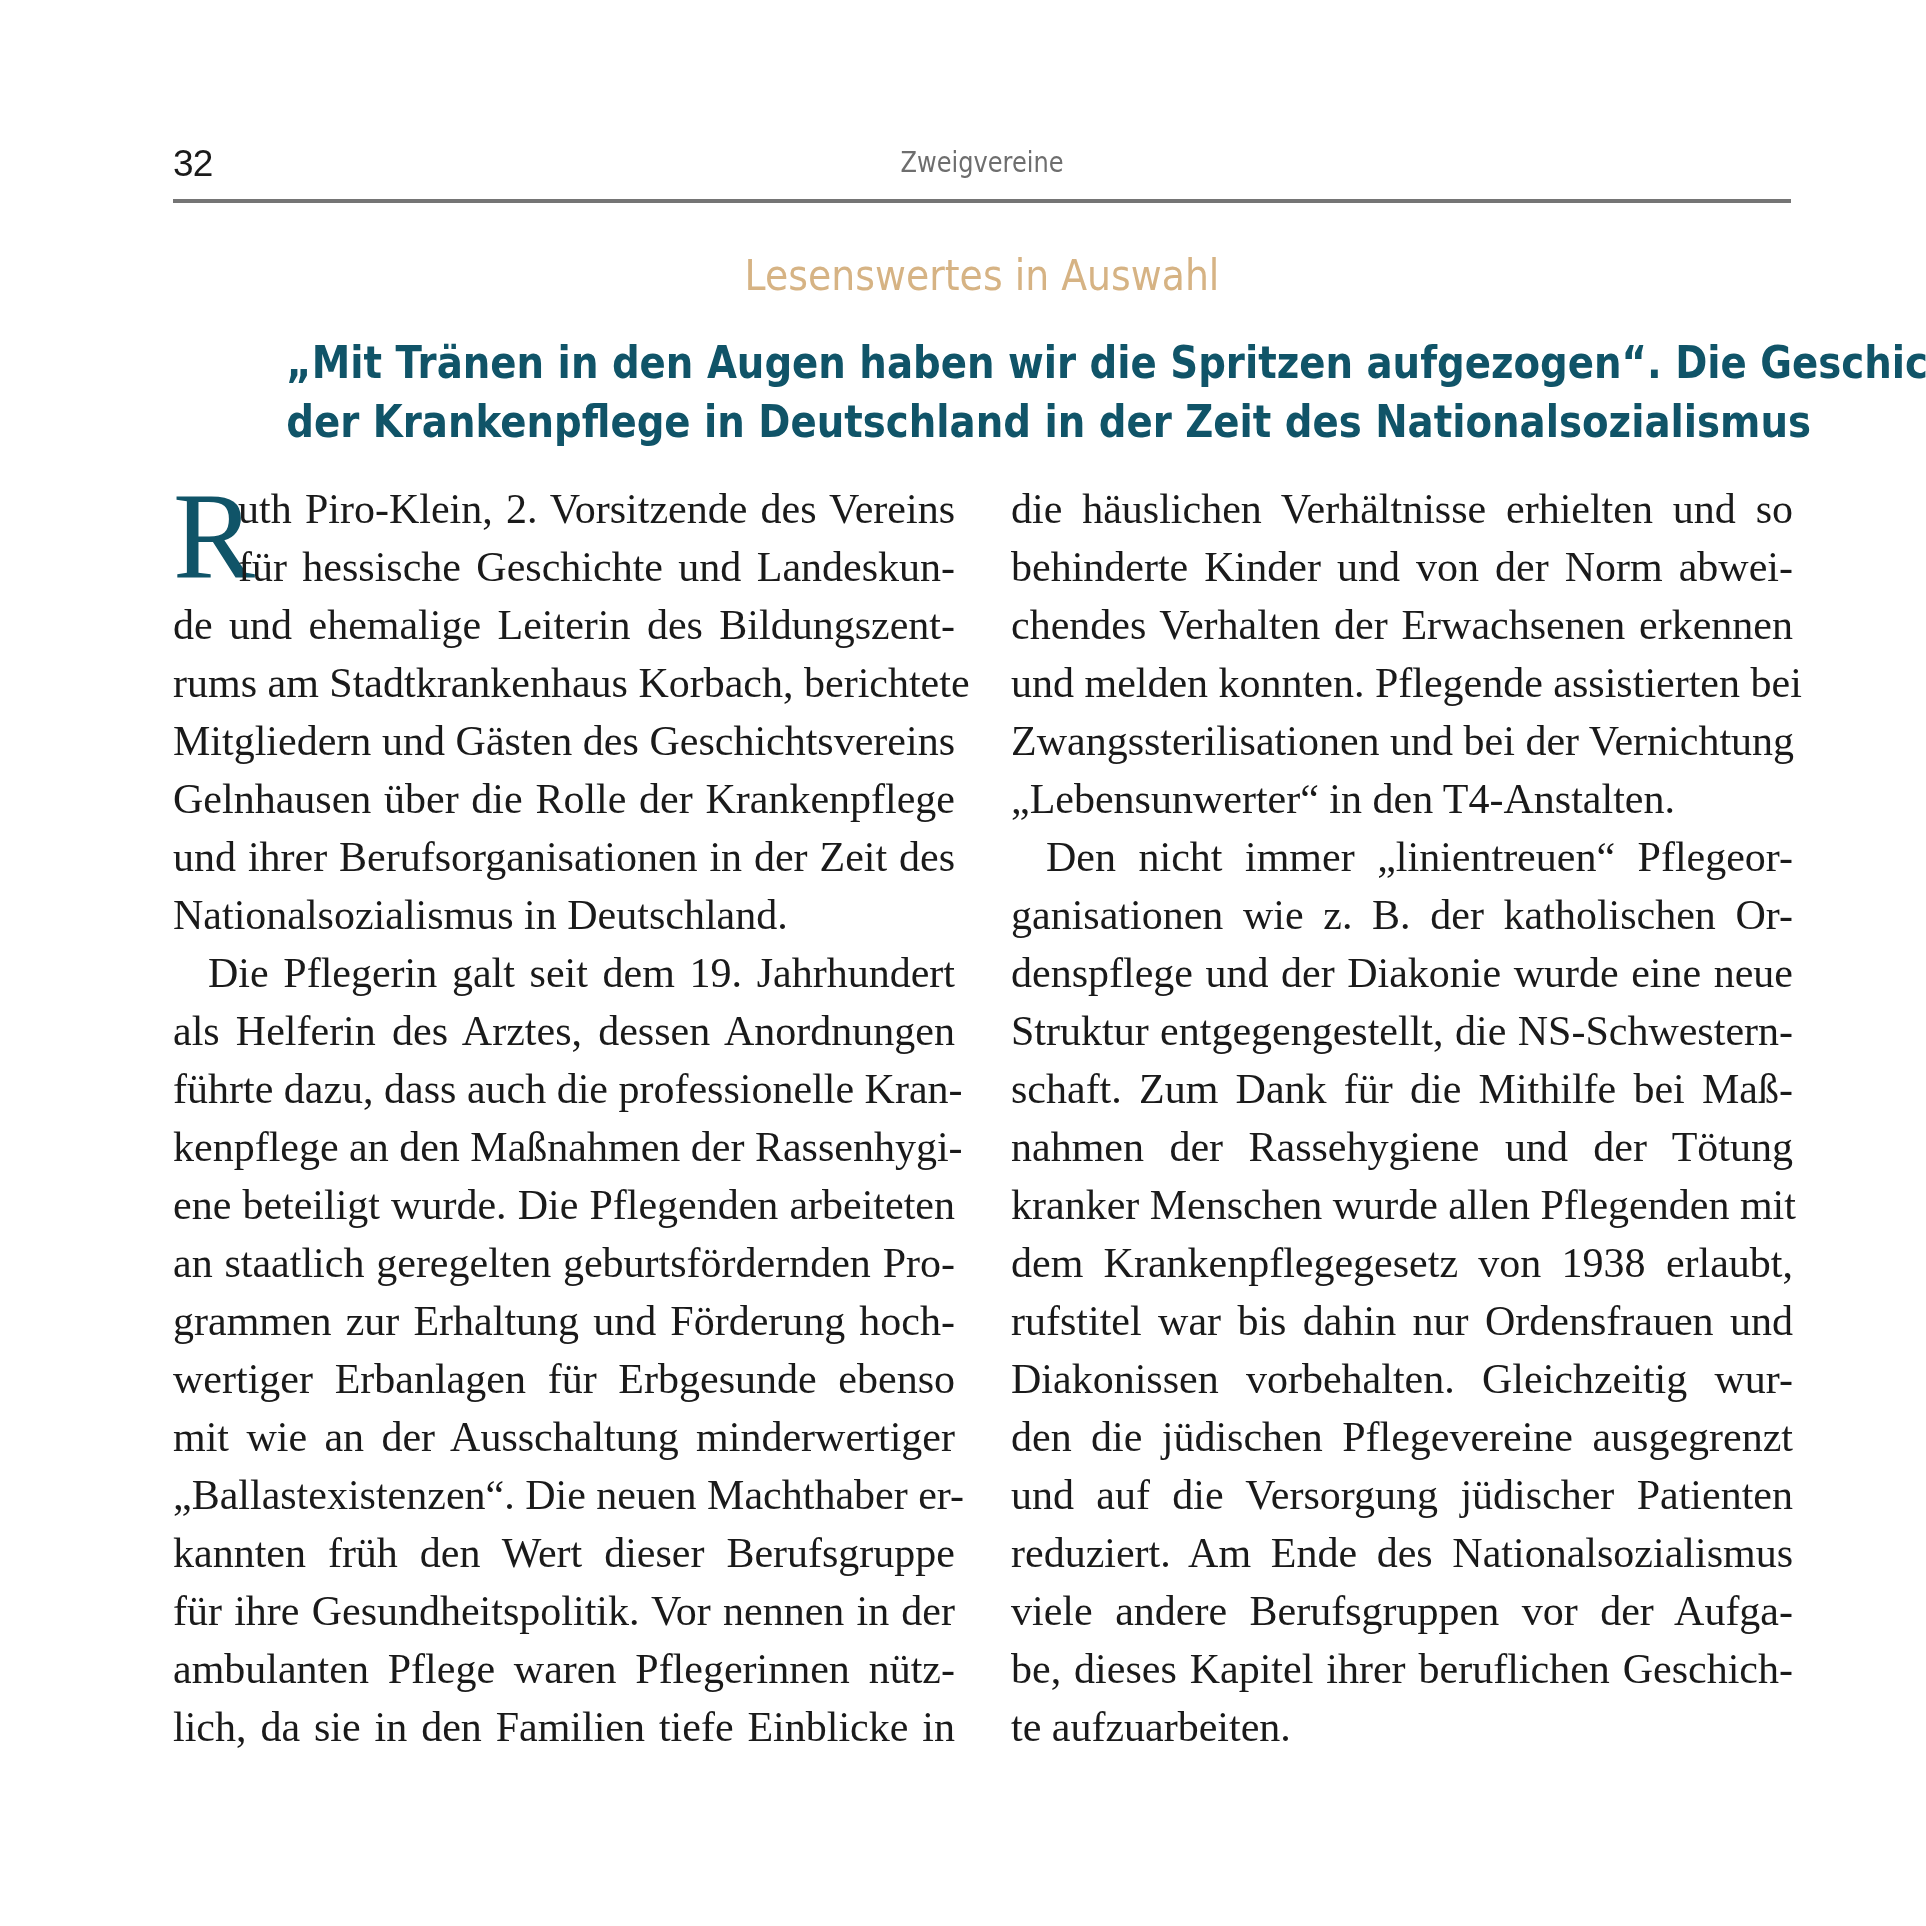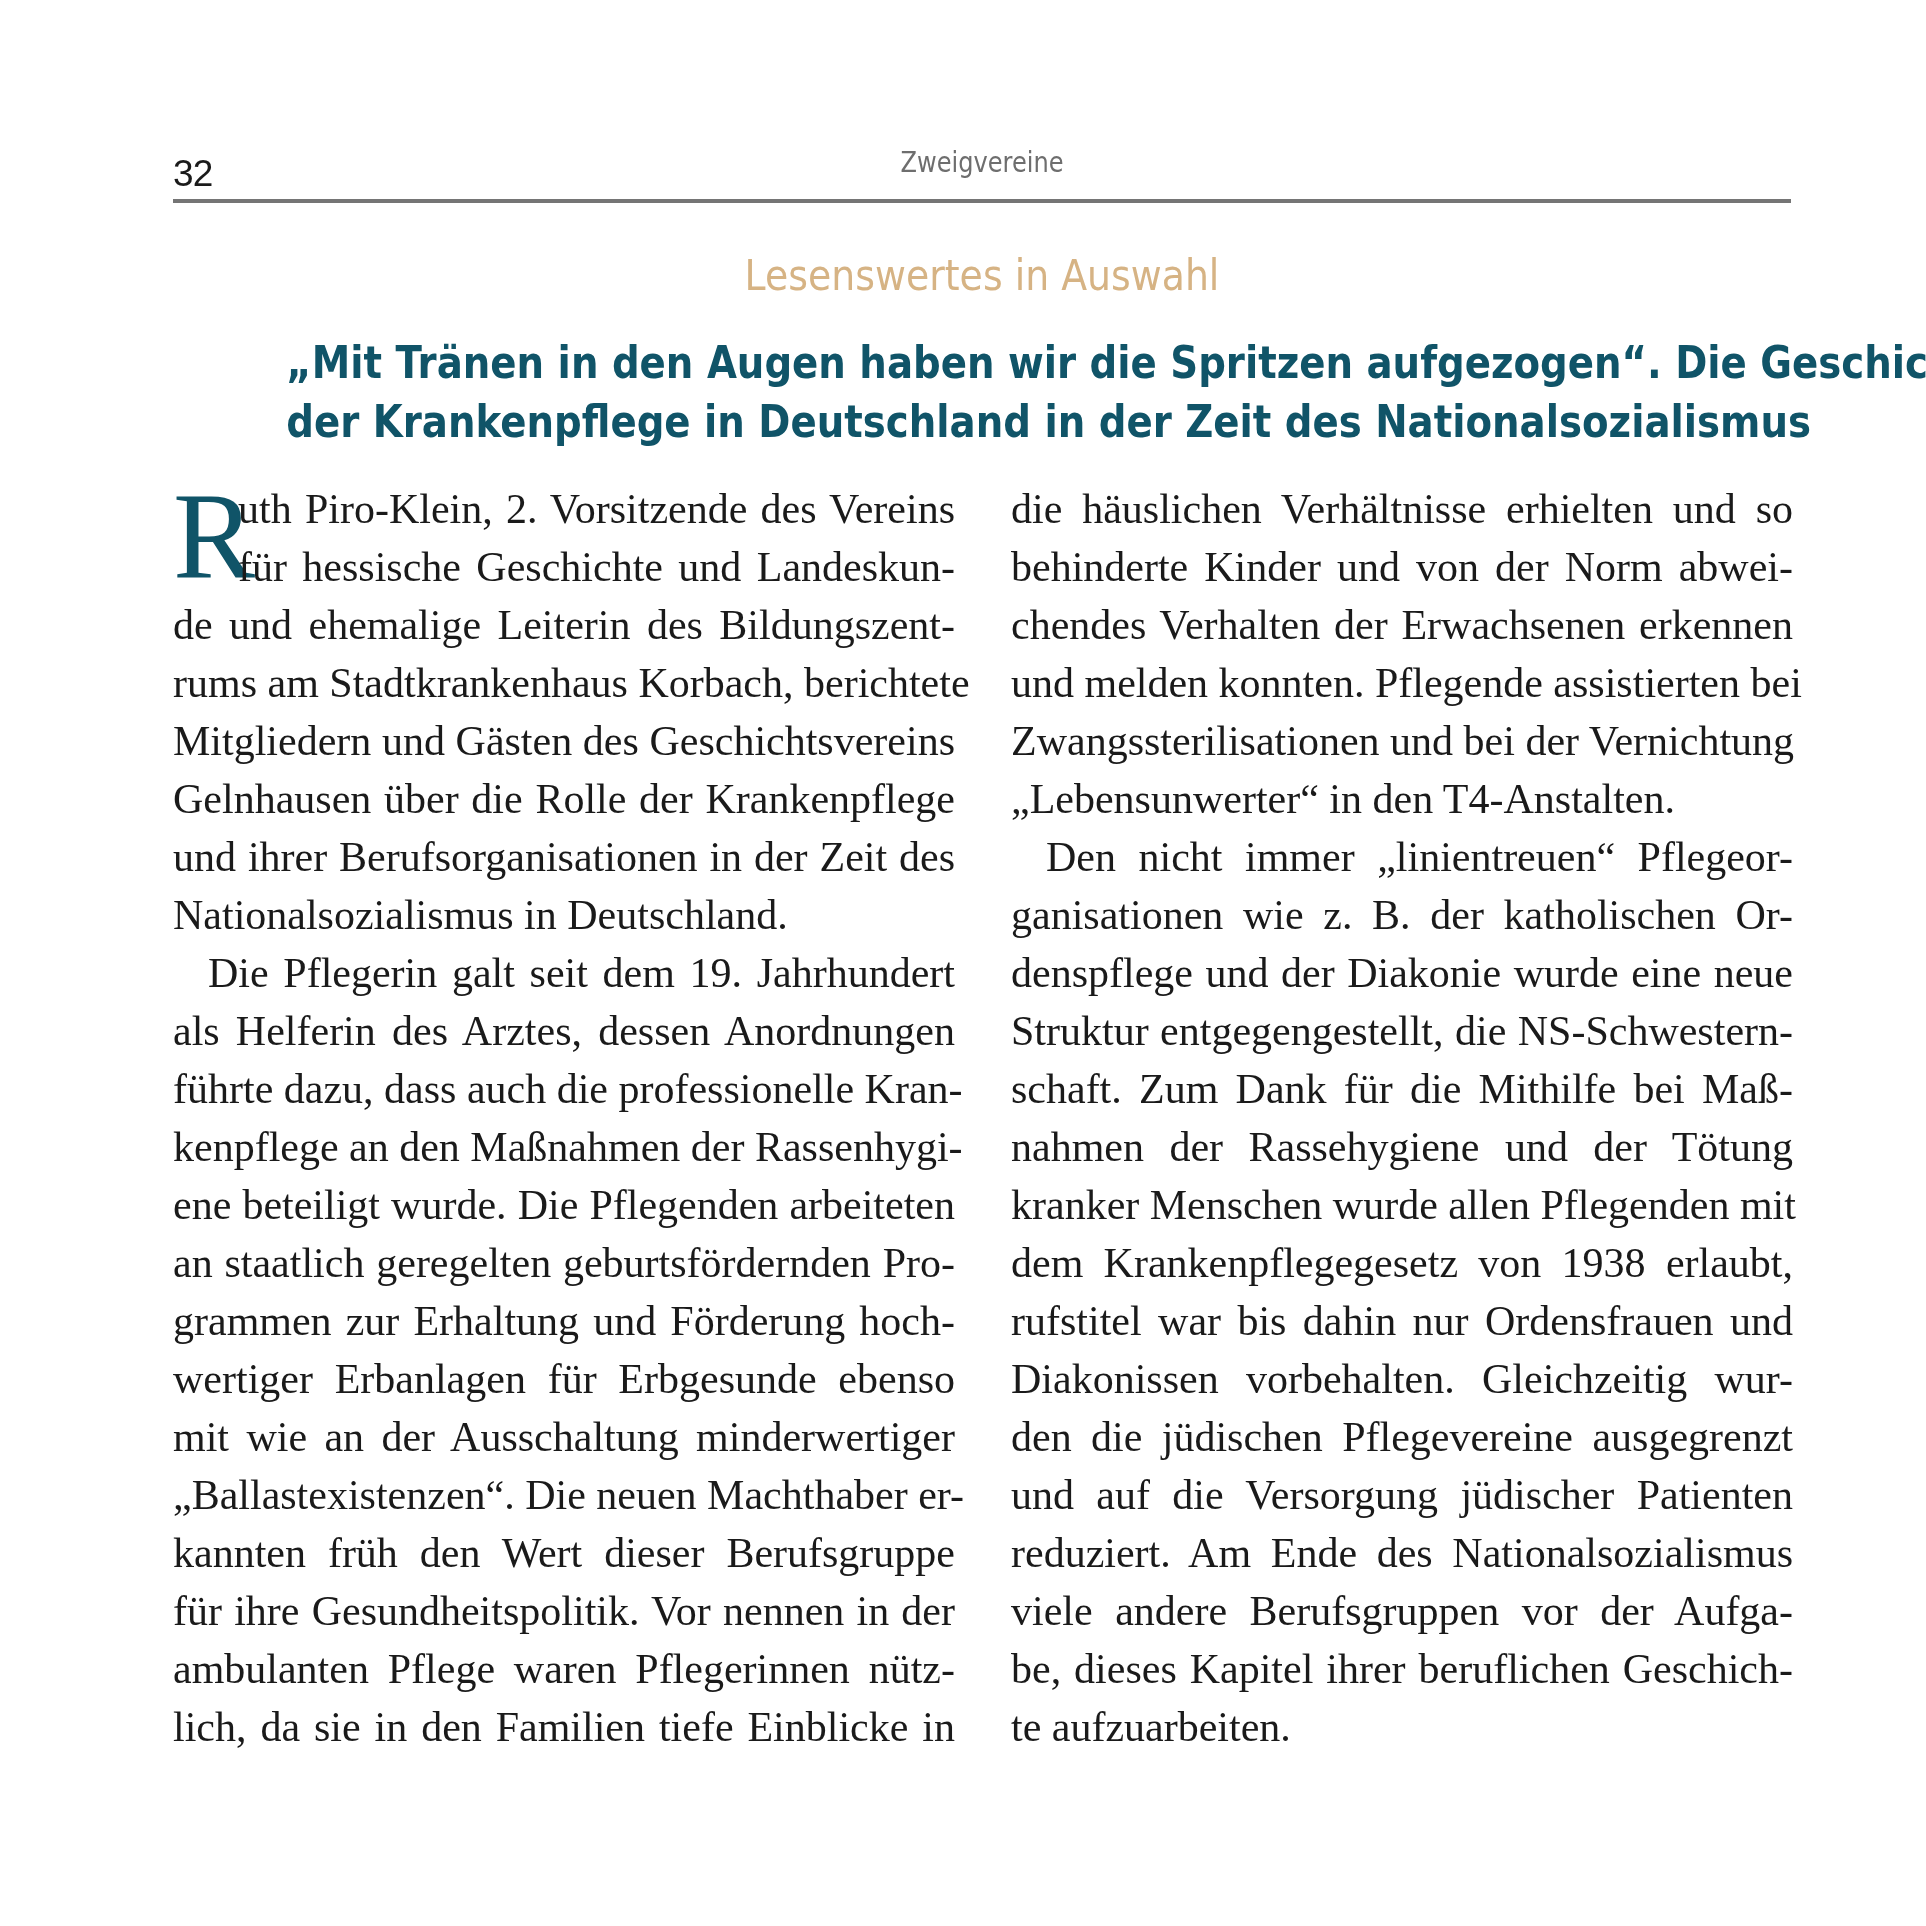--- a/index.html
+++ b/index.html
@@ -1,18 +1,18 @@
 <!DOCTYPE html>
 <html style="font-size:6.2px"><head>
   <meta charset="utf-8">
   <style>
     html, body { margin: 0; padding: 0; background: #ffffff; }
     body { width: 1965px; height: 2774px; position: relative; overflow: hidden; }
     .page-number {
-      position: absolute; left: 173px; top: 153px;
+      position: absolute; left: 173px; top: 143px;
       font-family: "Liberation Sans", sans-serif; font-size: 37px; color: #1a1a1a;
       line-height: 42px; letter-spacing: -0.8px;
     }
     .running-head {
       position: absolute; left: 173px; width: 1618px; top: 143px; text-align: center;
       font-family: "DejaVu Sans", sans-serif; font-size: 28px; color: #6e6e6e;
       line-height: 39px; transform: scaleX(0.86);
     }
     .header-rule {
       position: absolute; left: 173px; width: 1618px; top: 199px; height: 3.9px; background: #757575;

